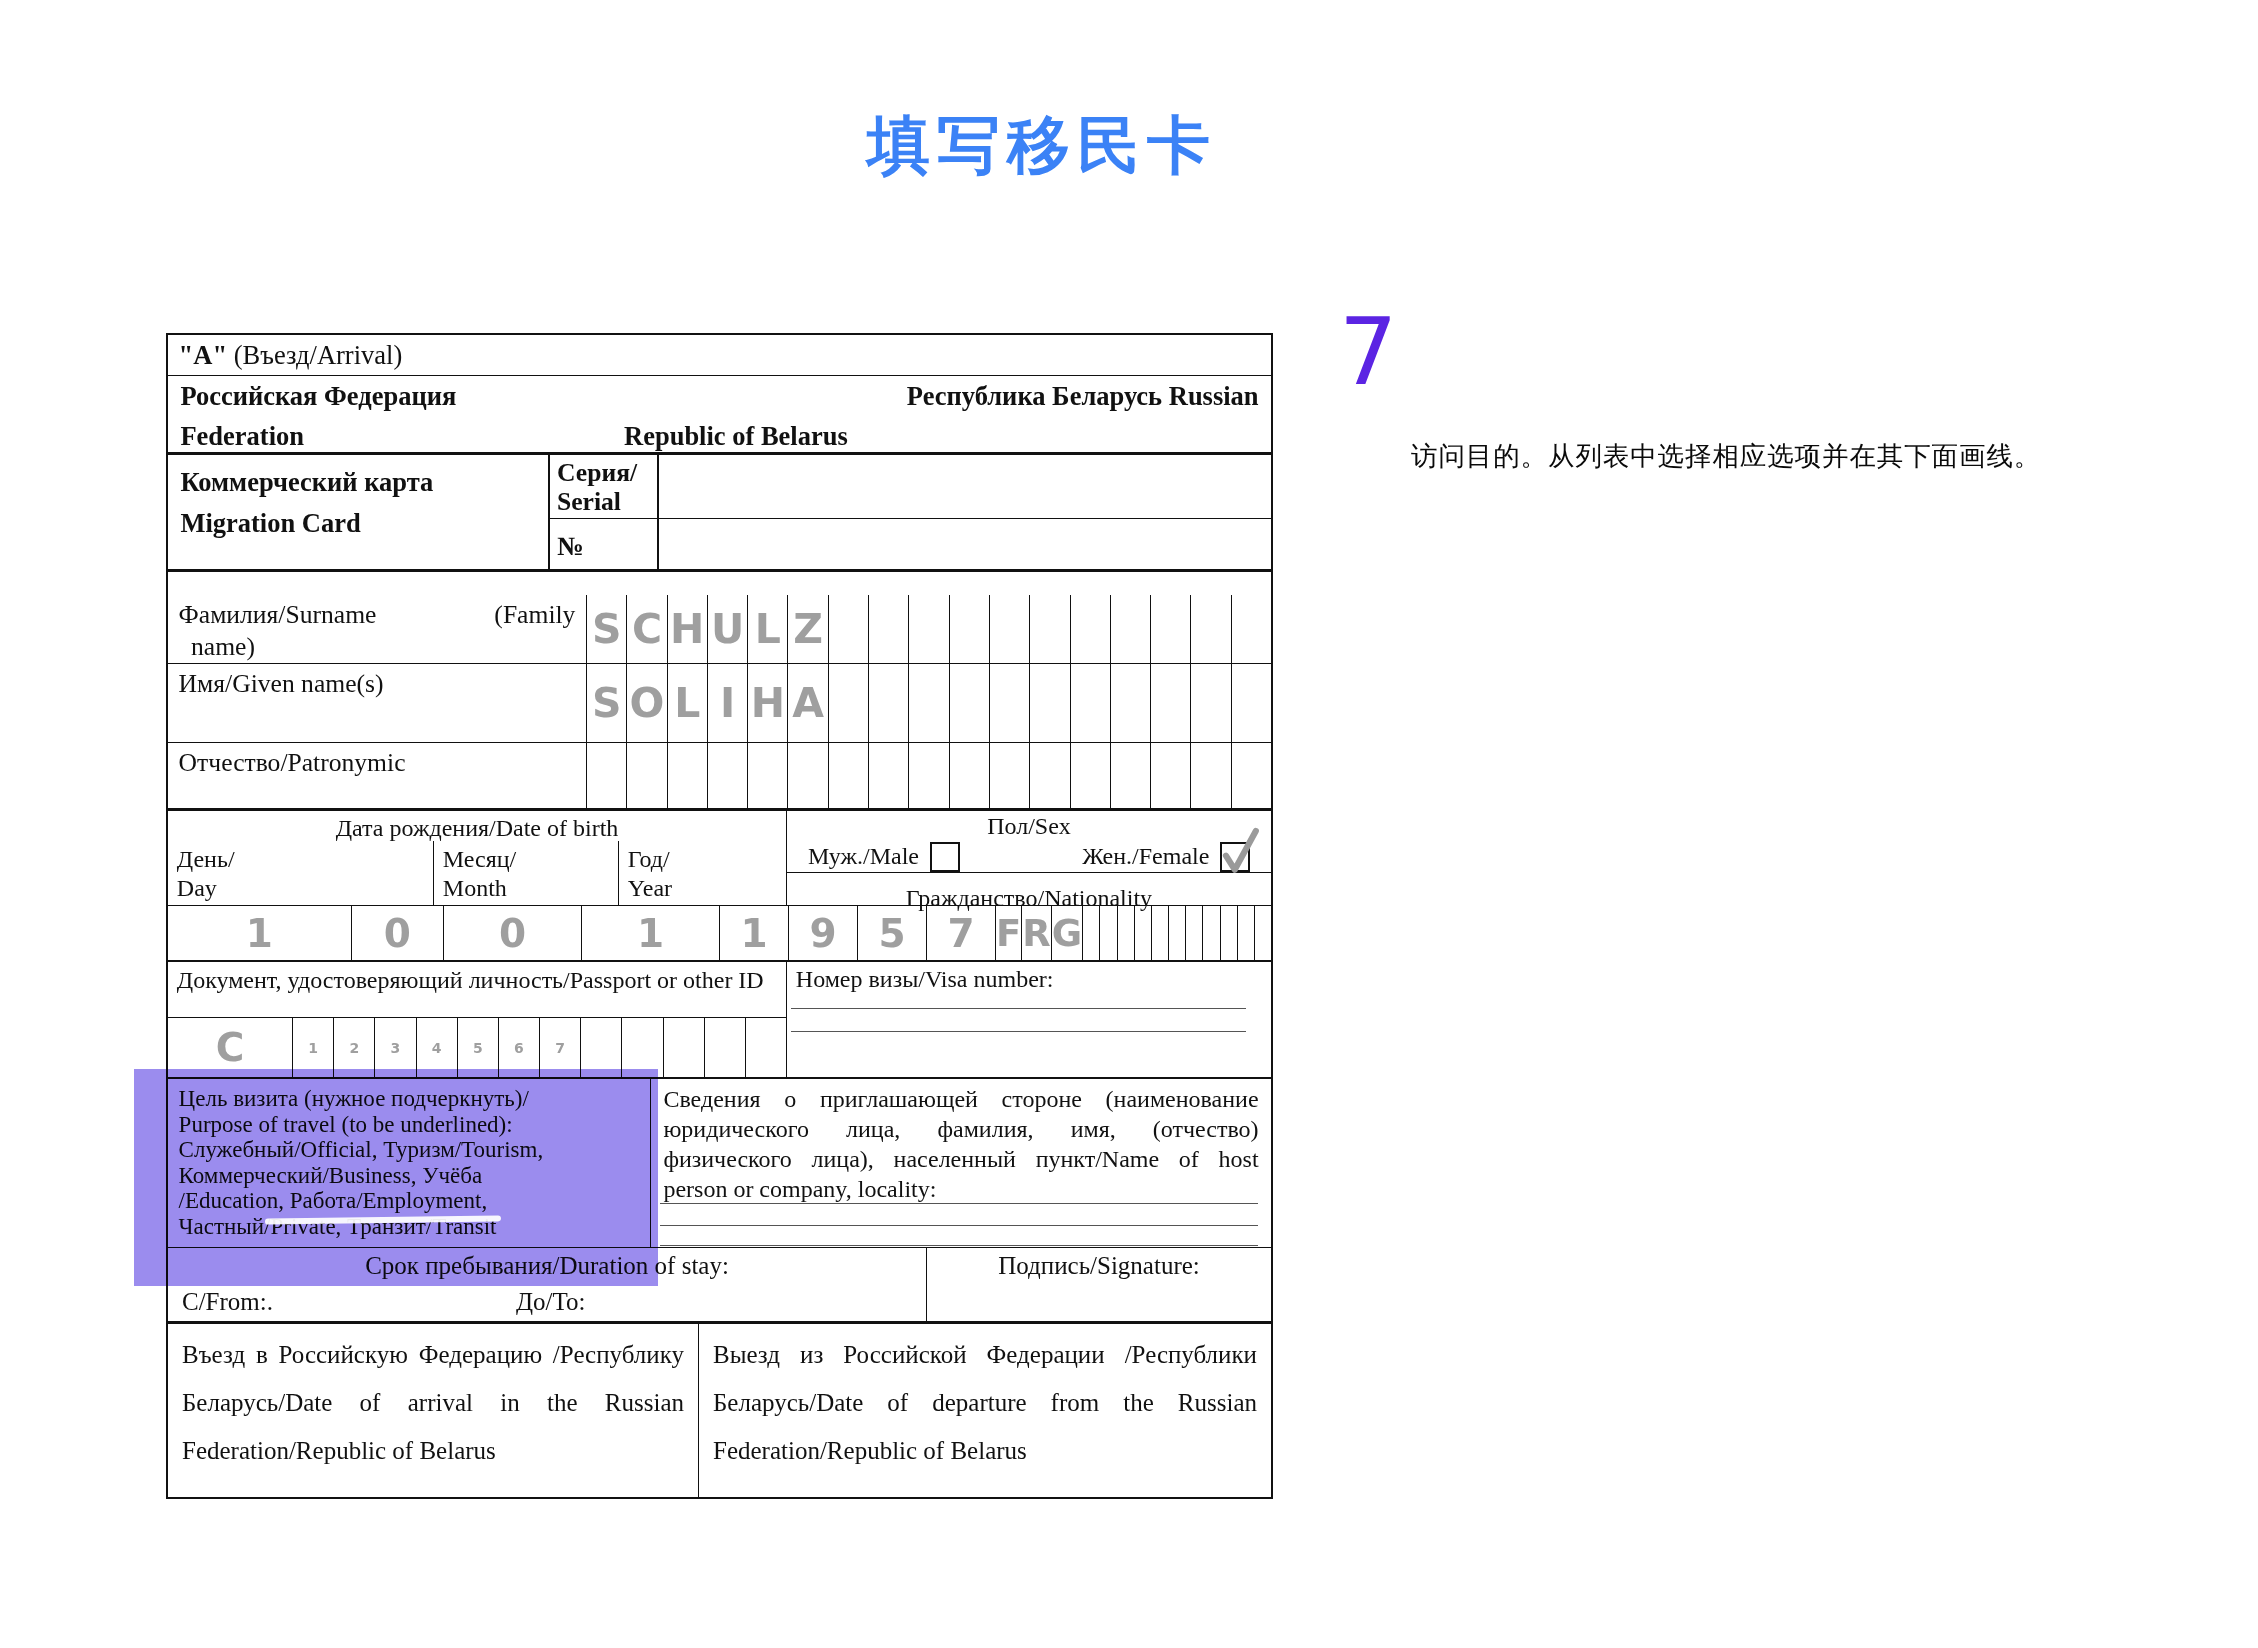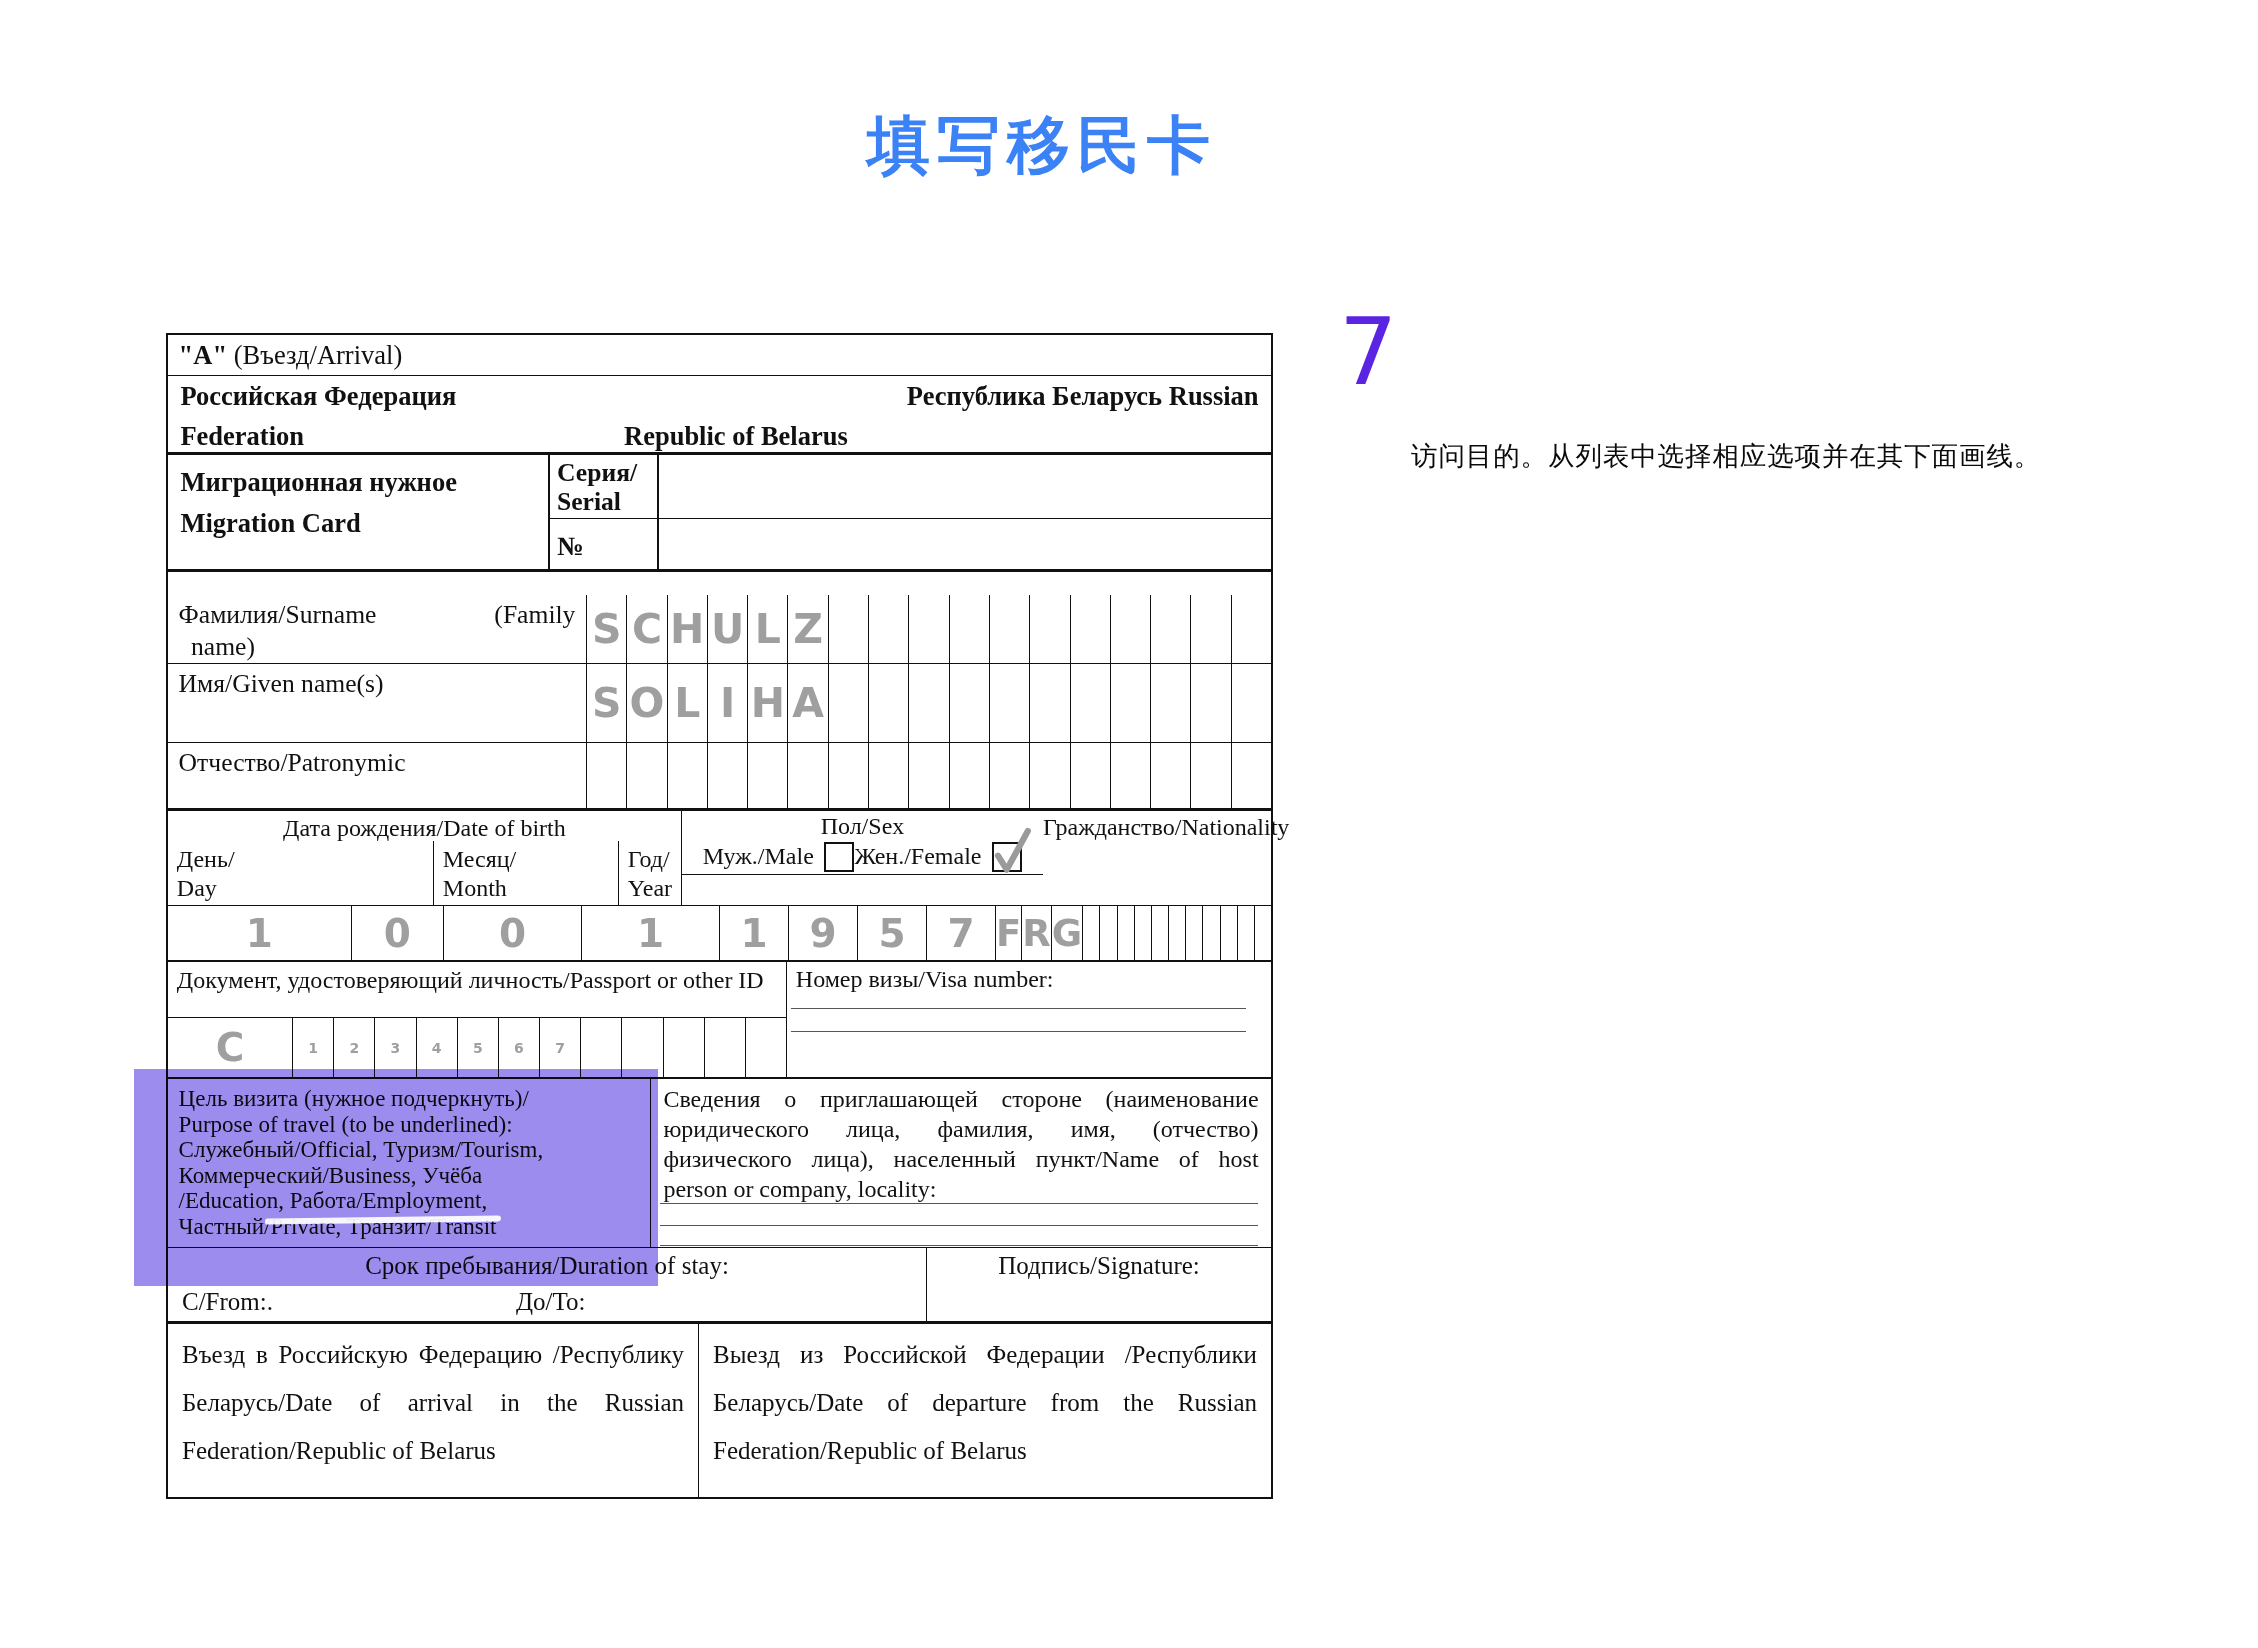--- a/index.html
+++ b/index.html
@@ -68,21 +68,21 @@
 
   
   .row-dob { height: 95px; display: flex; }
   .dob-left { width: 619px; border-right: 1.8px solid #111; display: flex; flex-direction: column; }
   .dob-title { height: 30px; text-align: center; font-size: 24px; padding-top: 3.5px; }
   .dob-cols { flex: 1; display: flex; }
   .dob-col { padding: 3.5px 8.8px; font-size: 24px; line-height: 29px; border-right: 1.8px solid #111; }
   .dob-col.day { width: 266px; }
   .dob-col.month { width: 185px; }
   .dob-col.year { flex: 1; border-right: none; }
-  .dob-right { flex: 1; display: flex; flex-direction: row; }
+  .dob-right { flex: 1; display: flex; flex-direction: column; gap: 10px; }
   .sex-zone { height: 64px; border-bottom: 1.8px solid #111; }
   .sex-title { text-align: center; font-size: 24px; padding-top: 1.8px; }
   .sex-opts { display: flex; align-items: center; padding: 1.8px 21px 0; font-size: 24px; }
   .sex-female { margin-left: auto; display: flex; align-items: center; }
   .sex-male { display: flex; align-items: center; }
   .checkbox { width: 30px; height: 30px; border: 2.6px solid #111; margin-left: 10.6px; position: relative; }
   .checkmark-svg { position: absolute; left: -5.3px; top: -19.4px; }
   .nat-label { flex: 1; text-align: center; font-size: 24px; padding-top: 2.6px; }
 
   
@@ -171,21 +171,21 @@
       <span>Республика Беларусь  Russian</span>
     </div>
     <div class="cline">
       <span>Federation</span>
       <span class="center-abs">Republic of Belarus</span>
     </div>
   </div>
 
   <div class="row row-migration">
     <div class="mc-title">
-      <div>Миграционная нужное</div>
+      <div>Коммерческий карта</div>
       <div>Migration Card</div>
     </div>
     <div class="mc-serial-col">
       <div class="mc-serial">
         <div>Серия/</div>
         <div>Serial</div>
       </div>
       <div class="mc-num">№</div>
     </div>
     <div class="mc-right">

